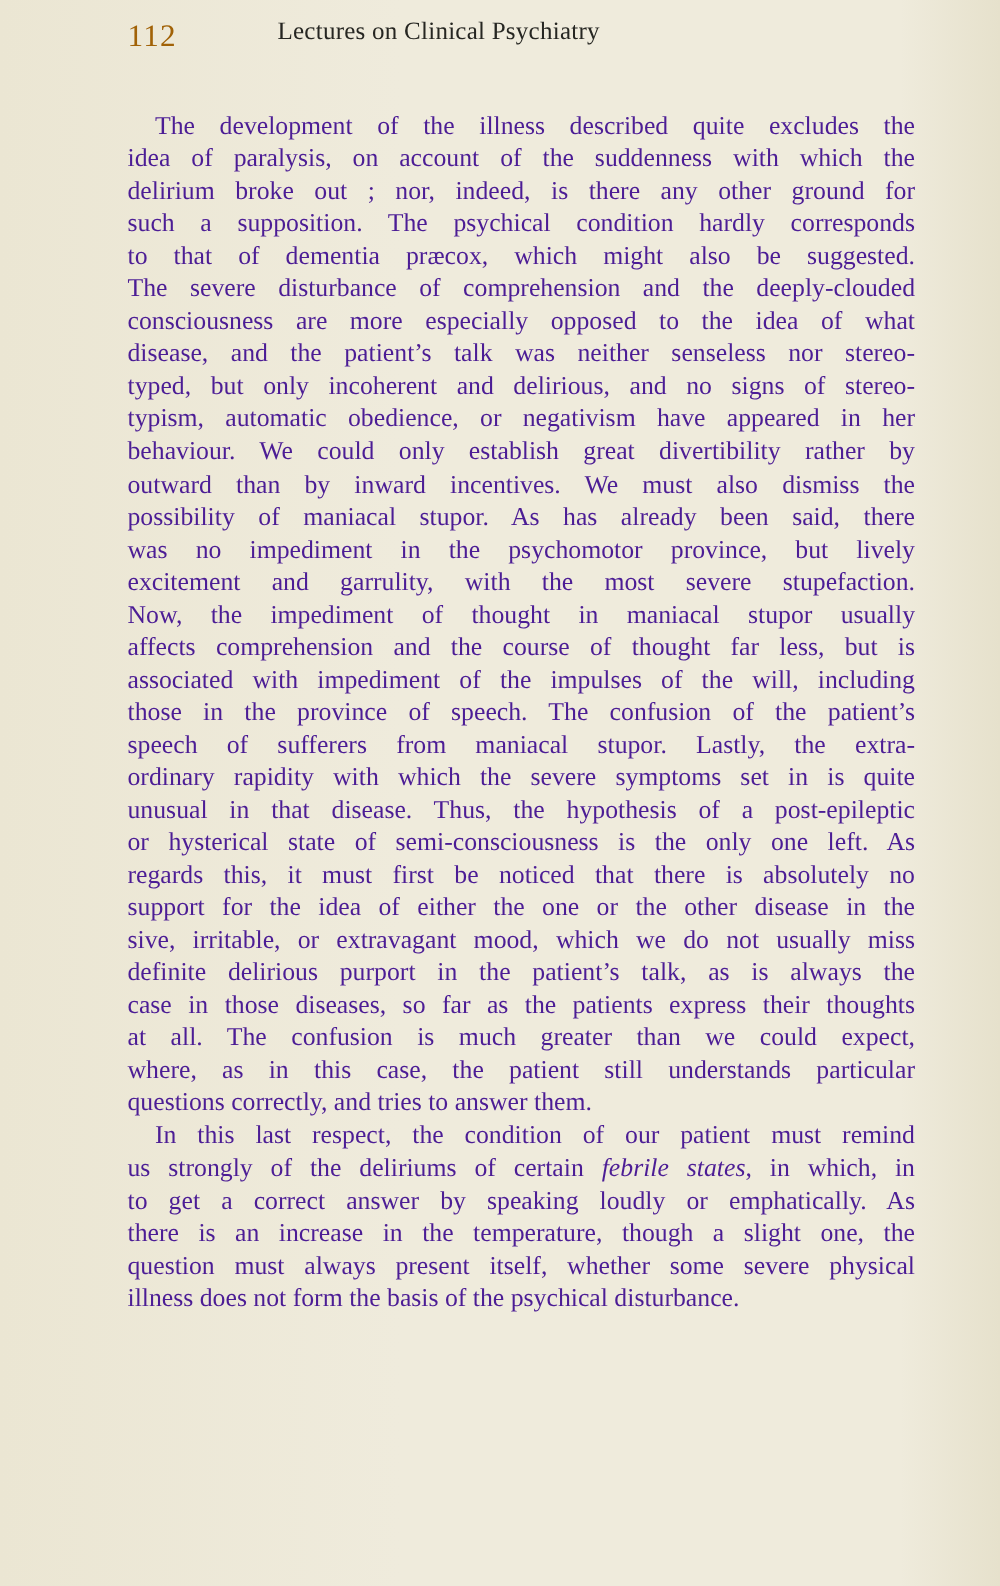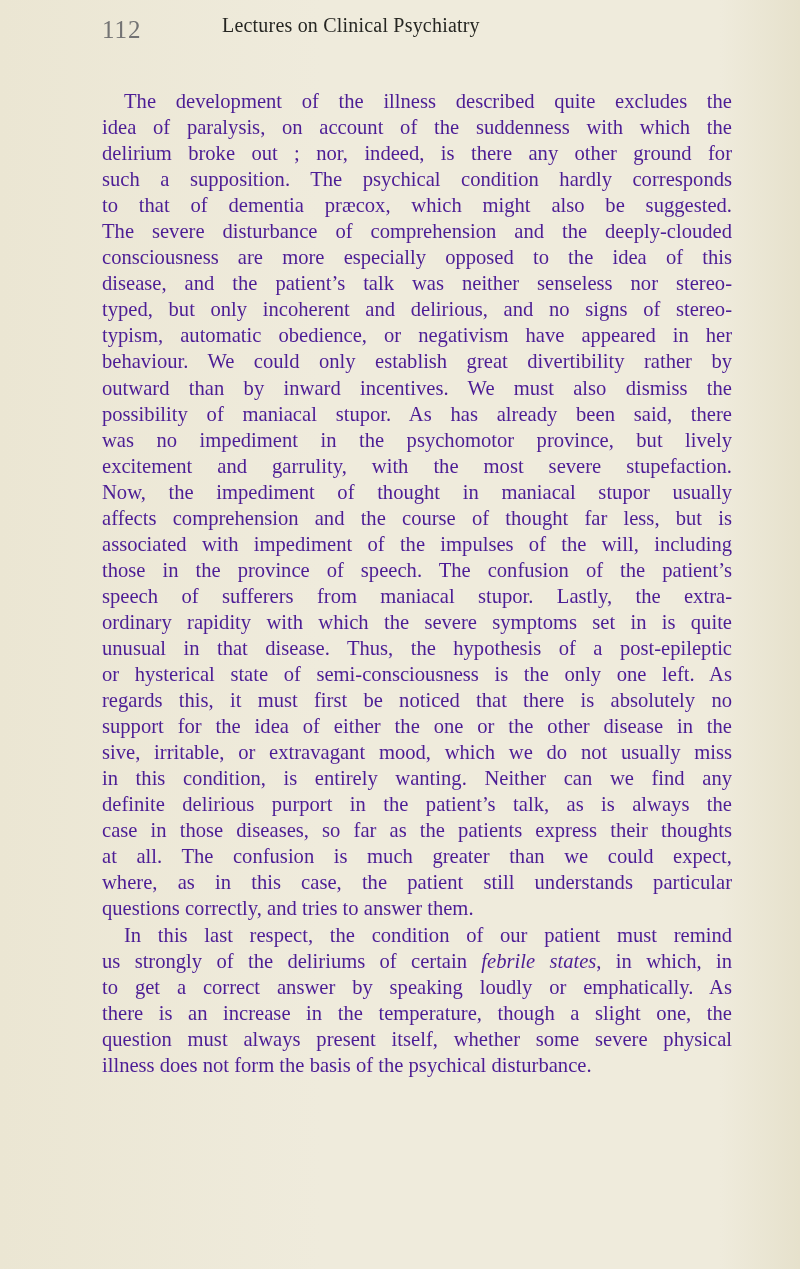--- a/index.html
+++ b/index.html
@@ -28,21 +28,21 @@
       left: 0;
       width: 630px;
       height: 40px;
     }
     .page-number {
       position: absolute;
       left: 0;
       top: 2px;
       font-size: 25px;
       letter-spacing: 1px;
-      color: #737373;
+      color: #a16207;
     }
     .running-title {
       position: absolute;
       left: 120px;
       top: 0;
       font-size: 20px;
       color: #262622;
       letter-spacing: 0.2px;
       white-space: nowrap;
     }
@@ -87,41 +87,40 @@
   </div>
 
   <div class="body-text">
     <p class="para" id="para-0">
         <span class="line indent"><span>The development of the illness described quite excludes the</span></span>
         <span class="line"><span>idea of paralysis, on account of the suddenness with which the</span></span>
         <span class="line"><span>delirium broke out ; nor, indeed, is there any other ground for</span></span>
         <span class="line"><span>such a supposition. The psychical condition hardly corresponds</span></span>
         <span class="line"><span>to that of dementia præcox, which might also be suggested.</span></span>
         <span class="line"><span>The severe disturbance of comprehension and the deeply-clouded</span></span>
-        <span class="line"><span>consciousness are more especially opposed to the idea of this</span></span>
+        <span class="line"><span>consciousness are more especially opposed to the idea of what</span></span>
         <span class="line"><span>disease, and the patient’s talk was neither senseless nor stereo-</span></span>
         <span class="line"><span>typed, but only incoherent and delirious, and no signs of stereo-</span></span>
         <span class="line"><span>typism, automatic obedience, or negativism have appeared in her</span></span>
         <span class="line"><span>behaviour. We could only establish great divertibility rather by</span></span>
         <span class="line"><span>outward than by inward incentives. We must also dismiss the</span></span>
         <span class="line"><span>possibility of maniacal stupor. As has already been said, there</span></span>
         <span class="line"><span>was no impediment in the psychomotor province, but lively</span></span>
         <span class="line"><span>excitement and garrulity, with the most severe stupefaction.</span></span>
         <span class="line"><span>Now, the impediment of thought in maniacal stupor usually</span></span>
         <span class="line"><span>affects comprehension and the course of thought far less, but is</span></span>
         <span class="line"><span>associated with impediment of the impulses of the will, including</span></span>
         <span class="line"><span>those in the province of speech. The confusion of the patient’s</span></span>
         <span class="line"><span>speech of sufferers from maniacal stupor. Lastly, the extra-</span></span>
         <span class="line"><span>ordinary rapidity with which the severe symptoms set in is quite</span></span>
         <span class="line"><span>unusual in that disease. Thus, the hypothesis of a post-epileptic</span></span>
         <span class="line"><span>or hysterical state of semi-consciousness is the only one left. As</span></span>
         <span class="line"><span>regards this, it must first be noticed that there is absolutely no</span></span>
         <span class="line"><span>support for the idea of either the one or the other disease in the</span></span>
         <span class="line"><span>sive, irritable, or extravagant mood, which we do not usually miss</span></span>
-        <span class="line"><span>in this condition, is entirely wanting. Neither can we find any</span></span>
         <span class="line"><span>definite delirious purport in the patient’s talk, as is always the</span></span>
         <span class="line"><span>case in those diseases, so far as the patients express their thoughts</span></span>
         <span class="line"><span>at all. The confusion is much greater than we could expect,</span></span>
         <span class="line"><span>where, as in this case, the patient still understands particular</span></span>
         <span class="line last"><span>questions correctly, and tries to answer them.</span></span>
       </p>
     <p class="para" id="para-1">
         <span class="line indent"><span>In this last respect, the condition of our patient must remind</span></span>
         <span class="line"><span><span>us strongly of the deliriums of certain </span><em>febrile states</em><span>, in which, in</span></span></span>
         <span class="line"><span>to get a correct answer by speaking loudly or emphatically. As</span></span>

